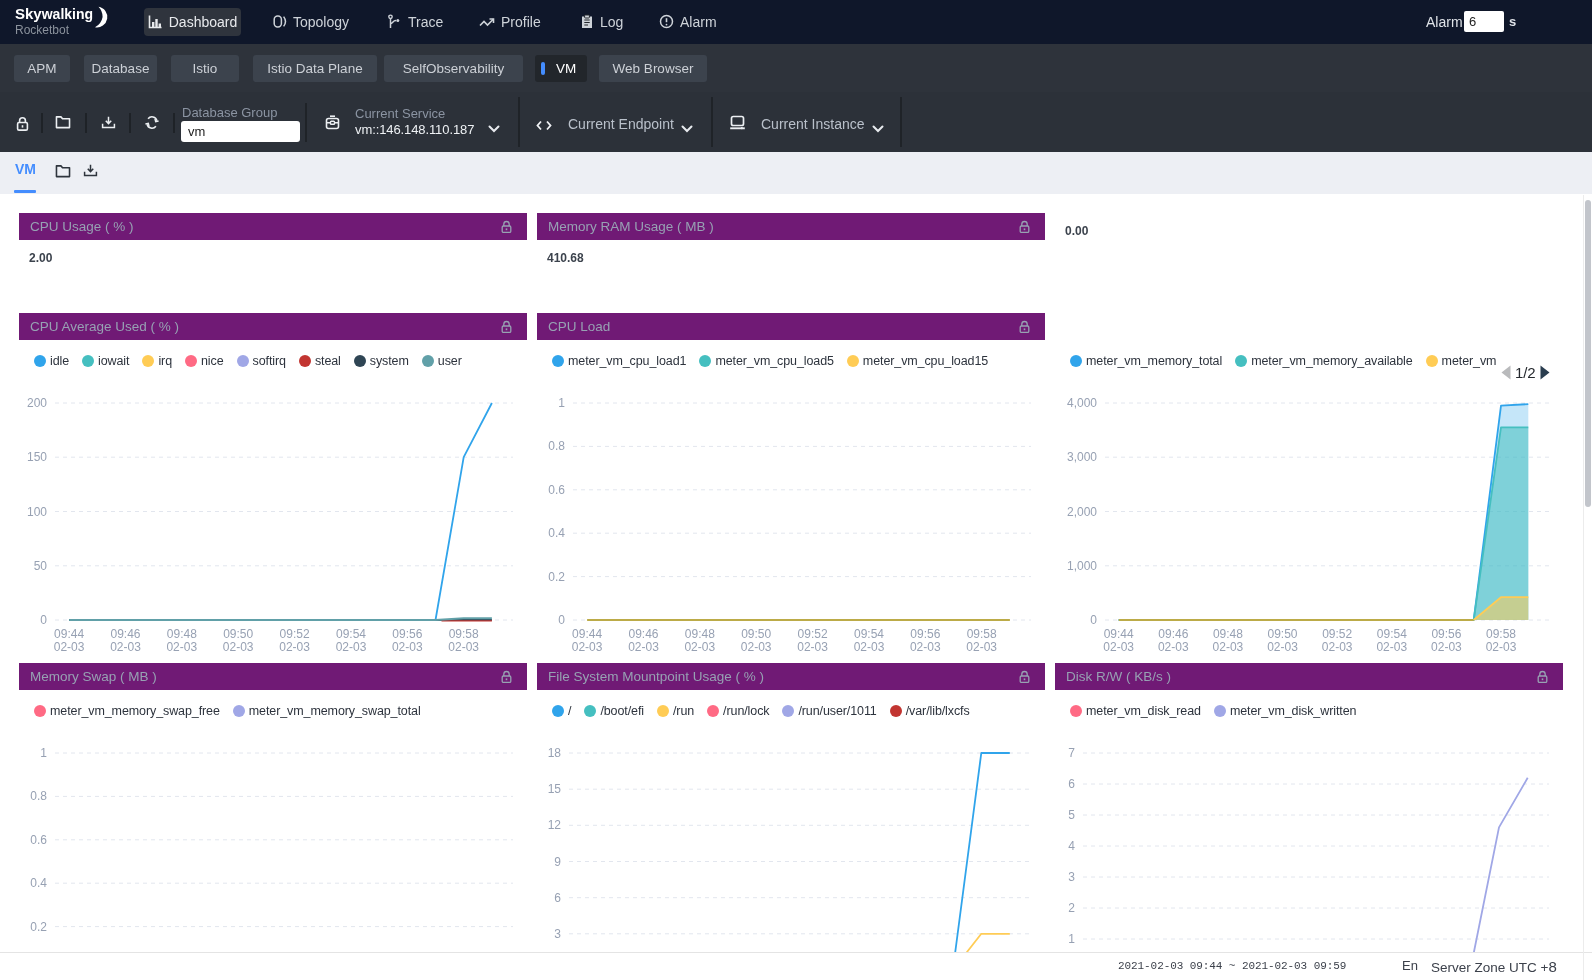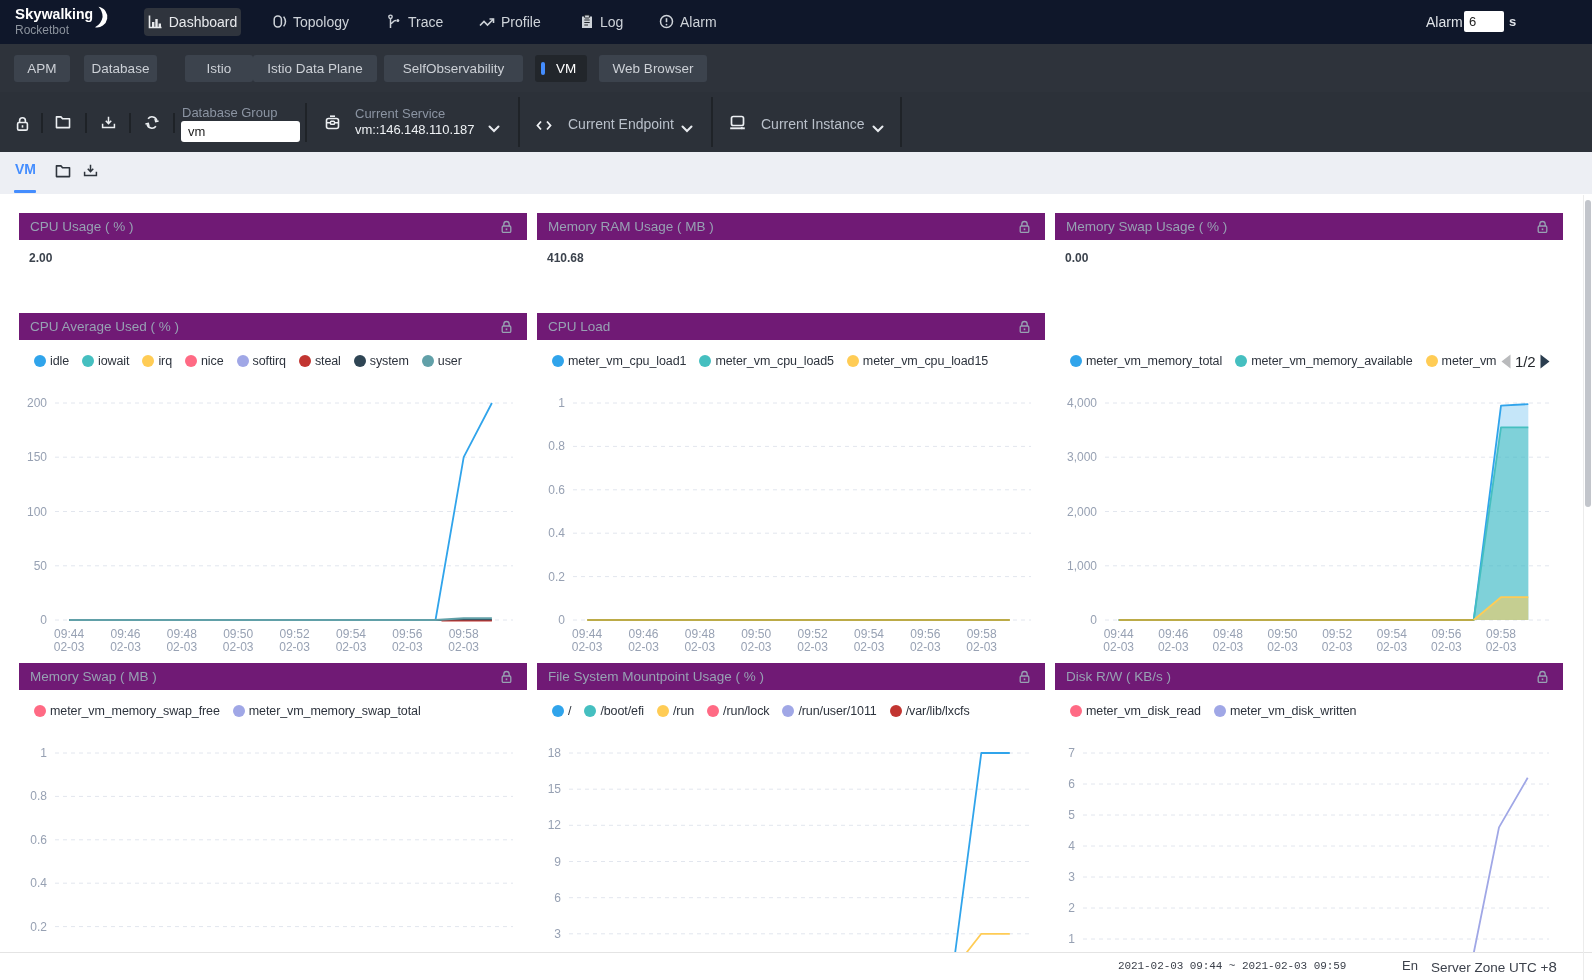--- a/index.html
+++ b/index.html
@@ -32,21 +32,21 @@
 .sgin{position:absolute;left:181px;top:29px;width:119px;height:21px;background:#fff;border-radius:3px;font-size:13px;color:#222;padding-left:7px;line-height:21px}
 .vmtab{position:absolute;left:15px;top:9px;color:#448dfe;font-size:14px;font-weight:bold}
 .vmline{position:absolute;left:14px;top:38px;width:22px;height:3px;background:#448dfe;border-radius:1px}
 .card{position:absolute;background:#fff}
 .chead{height:27px;background:#701a75;color:#97a1b3;font-size:13.5px;line-height:27px;padding-left:11px}
 .chead svg{float:right;margin:7px 14px 0 0}
 .bignum{margin:11px 0 0 10px;font-size:12px;font-weight:bold;color:#3c434d}
 .legend{position:absolute;left:15px;top:40px;height:16px;display:flex;align-items:center;font-size:12.5px;letter-spacing:-0.1px;color:#2d333d;white-space:nowrap}
 .li{margin-right:13px}
 .dot{display:inline-block;width:12px;height:12px;border-radius:6px;margin-right:4px;vertical-align:-1.5px}
-.pager{position:absolute;left:431px;top:0px;display:flex;align-items:center}
+.pager{position:absolute;left:431px;top:11px;display:flex;align-items:center}
 .pgt{font-size:15px;color:#25292e;margin:0 4px}
 .plot{position:absolute;left:0;top:42px}
 .gl{stroke:#e2e6ee;stroke-width:1;stroke-dasharray:4 4}
 .ax{fill:#97a1b3;font-size:12px}
 .sbar{position:absolute;left:1585px;top:200px;width:6px;height:307px;background:#c2c5cb;border-radius:3px;z-index:40}
 .sline{position:absolute;left:1583px;top:195px;width:1px;height:785px;background:#ececec;z-index:35}
 .fdate{position:absolute;left:1118px;top:960px;font-family:"Liberation Mono",monospace;font-size:11px;letter-spacing:-0.08px;color:#3c414b;z-index:31}
 .fen{position:absolute;left:1402px;top:958px;font-size:13px;color:#3c414b;z-index:31}
 .fzone{position:absolute;left:1431px;top:958px;font-size:13.5px;color:#3c414b;z-index:31}
 </style></head><body>
@@ -89,21 +89,21 @@
       <div class="secin">6</div>
       <div class="slab">s</div>
       <div class="reload"><svg width="14" height="14" viewBox="0 0 14 14">
           <path d="M12.2 7a5.2 5.2 0 1 1-1.6-3.8" fill="none" stroke="#fff" stroke-width="1.9"></path>
           <path d="M11.3 0.8 L11.3 4.0 L8.1 4.0" fill="none" stroke="#fff" stroke-width="1.6"></path>
         </svg>Reload</div>
     </div>
     <div class="tabs">
       <div class="chip" style="left:14px;width:56px">APM</div>
       <div class="chip" style="left:84px;width:73px">Database</div>
-      <div class="chip" style="left:185px;width:68px">Istio</div>
+      <div class="chip" style="left:171px;width:68px">Istio</div>
       <div class="chip" style="left:253px;width:124px">Istio Data Plane</div>
       <div class="chip" style="left:384px;width:139px">SelfObservability</div>
       <div class="chip active" style="left:535px;width:52px;padding-left:10px"><div class="vmbar"></div>VM</div>
       <div class="chip" style="left:599px;width:108px">Web Browser</div>
     </div>
     <div class="toolbar">
       <div class="ticon" style="left:16px;top:24px"><svg width="13" height="16" viewBox="0 0 13 16">
           <path d="M3.6 6.5 V4.6 a2.9 2.9 0 0 1 5.8 0 V6.5" fill="none" stroke="#eceff2" stroke-width="1.6"></path>
           <rect x="1.6" y="6.5" width="9.8" height="7.6" rx="1.4" fill="none" stroke="#eceff2" stroke-width="1.6"></rect>
           <rect x="5.7" y="9.2" width="1.6" height="2.4" fill="#eceff2"></rect>
@@ -180,25 +180,20 @@
     </div>
     <div class="card" style="left:537px;top:213px;width:508px;height:90px">
       <div class="chead">Memory RAM Usage ( MB )<svg width="13" height="14" viewBox="0 0 13 14" style="vertical-align:middle">
           <path d="M3.8 6V4.2a2.7 2.7 0 0 1 5.4 0V6" fill="none" stroke="#98a2b3" stroke-width="1.3"></path>
           <rect x="2.2" y="6" width="8.6" height="6.4" rx="1.2" fill="none" stroke="#98a2b3" stroke-width="1.3"></rect>
           <rect x="5.7" y="8.4" width="1.6" height="1.8" fill="#98a2b3"></rect>
         </svg></div>
       <div class="bignum">410.68</div>
     </div>
     <div class="card" style="left:1055px;top:213px;width:508px;height:90px">
-      <div class="chead">Memory Swap Usage ( % )<svg width="13" height="14" viewBox="0 0 13 14" style="vertical-align:middle">
-          <path d="M3.8 6V4.2a2.7 2.7 0 0 1 5.4 0V6" fill="none" stroke="#98a2b3" stroke-width="1.3"></path>
-          <rect x="2.2" y="6" width="8.6" height="6.4" rx="1.2" fill="none" stroke="#98a2b3" stroke-width="1.3"></rect>
-          <rect x="5.7" y="8.4" width="1.6" height="1.8" fill="#98a2b3"></rect>
-        </svg></div>
       <div class="bignum">0.00</div>
     </div>
     <div class="card" style="left:19px;top:313px;width:508px;height:340px">
       <div class="chead">CPU Average Used ( % )<svg width="13" height="14" viewBox="0 0 13 14" style="vertical-align:middle">
           <path d="M3.8 6V4.2a2.7 2.7 0 0 1 5.4 0V6" fill="none" stroke="#98a2b3" stroke-width="1.3"></path>
           <rect x="2.2" y="6" width="8.6" height="6.4" rx="1.2" fill="none" stroke="#98a2b3" stroke-width="1.3"></rect>
           <rect x="5.7" y="8.4" width="1.6" height="1.8" fill="#98a2b3"></rect>
         </svg></div>
       <div class="legend">
         <span class="li"><span class="dot" style="background:#30A4EB"></span>idle</span>

